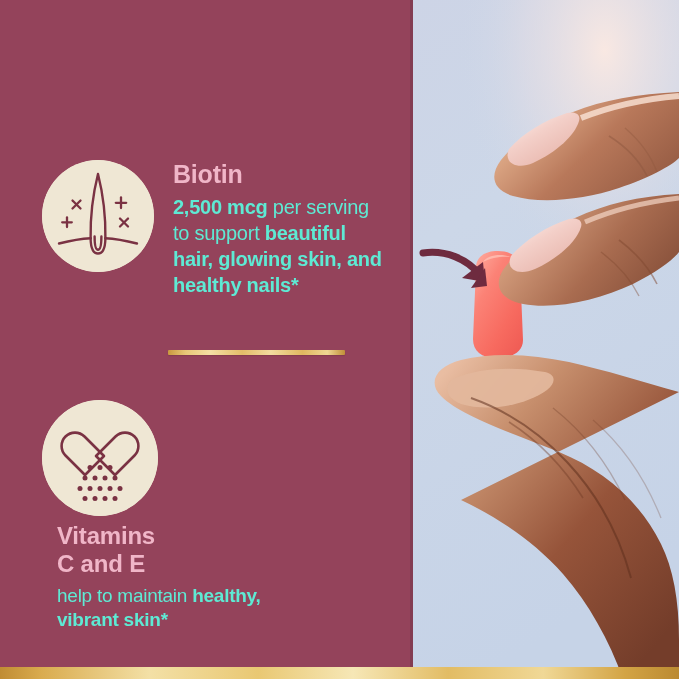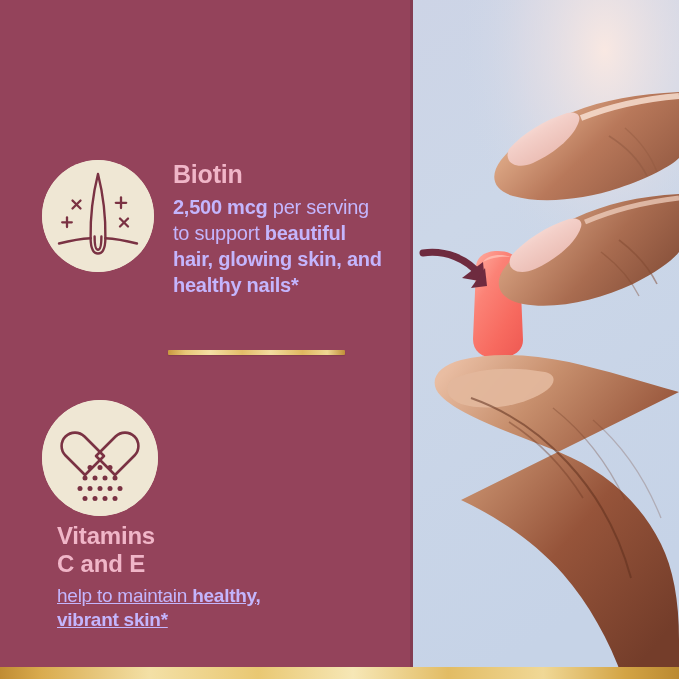--- a/index.html
+++ b/index.html
@@ -64,29 +64,29 @@
     font-size: 25px;
     font-weight: bold;
     line-height: 1.16;
     letter-spacing: -0.2px;
     margin: 0 0 5px 0;
     white-space: pre-line;
   }
   .feature-vitamins .feature-title { font-size: 24px; margin-bottom: 6px; }
 
   .feature-body {
-    color: #c4b5fd;
+    color: #5eead4;
     font-size: 20px;
     line-height: 1.30;
     letter-spacing: -0.25px;
     margin: 0;
     max-width: 215px;
   }
   .feature-body .em { font-weight: bold; }
-  .feature-vitamins .feature-body { font-size: 19px; max-width: 240px; text-decoration: underline; }
+  .feature-vitamins .feature-body { font-size: 19px; max-width: 240px; }
 
   
   .gold-divider {
     position: absolute;
     left: 168px;
     top: 350px;
     width: 177px;
     height: 5px;
     border-radius: 1px;
     background: linear-gradient(90deg,

